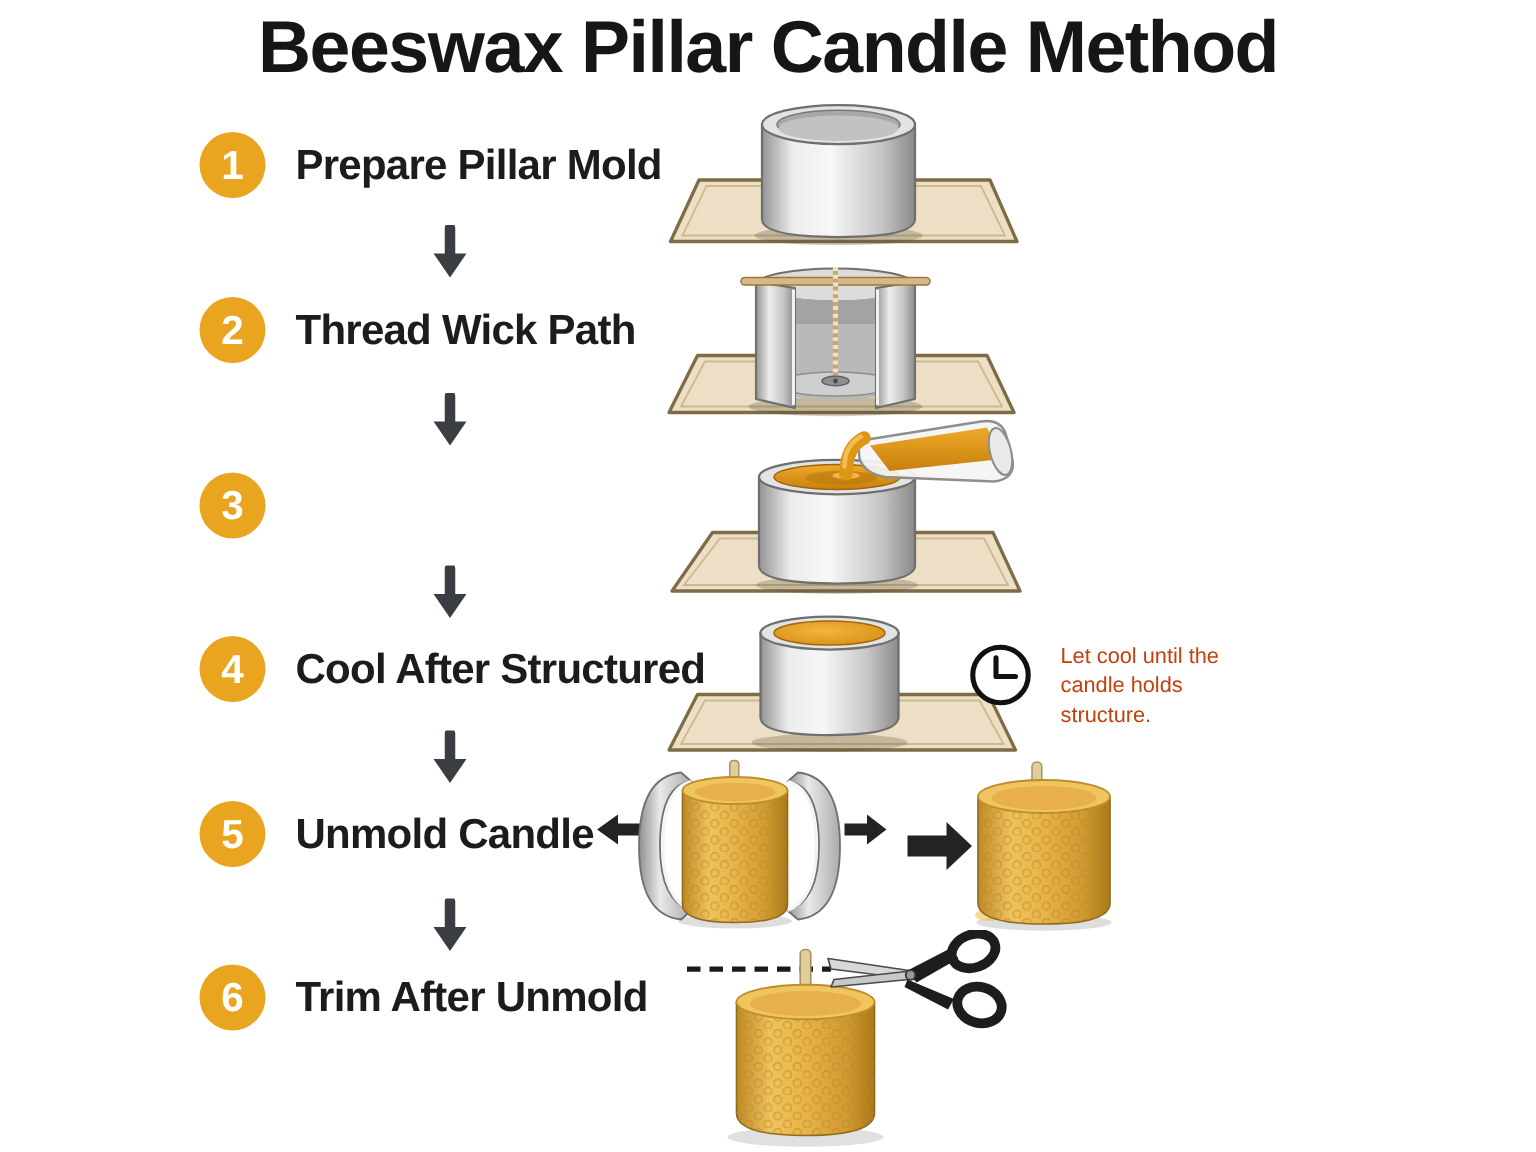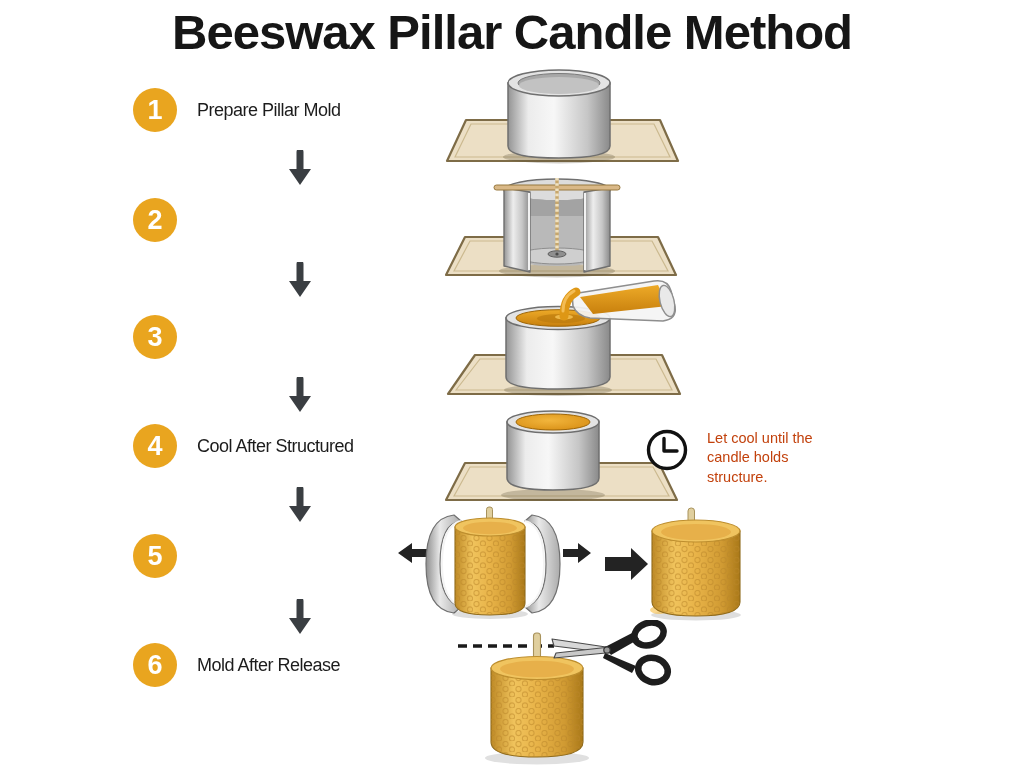--- a/index.html
+++ b/index.html
@@ -11,21 +11,21 @@
     position:absolute;left:0;top:4px;width:1024px;text-align:center;margin:0;
     font-size:49px;font-weight:700;letter-spacing:-1px;color:#161616;
   }
   .step{position:absolute;left:133px;height:44px;display:flex;align-items:center;gap:20px;}
   .s1{top:88px}.s2{top:198px}.s3{top:315px}.s4{top:424px}.s5{top:534px}.s6{top:643px}
   .badge{
     width:44px;height:44px;border-radius:50%;background:#E9A51F;color:#ffffff;
     display:flex;align-items:center;justify-content:center;
     font-size:27px;font-weight:700;flex:0 0 44px;
   }
-  .label{font-size:18px;font-weight:400;letter-spacing:-0.5px;color:#1c1c1c;white-space:nowrap;}
+  .label{font-size:28px;font-weight:700;letter-spacing:-0.5px;color:#1c1c1c;white-space:nowrap;}
   .flow-arrow{position:absolute;left:284px;width:32px;height:36px;}
   .a1{top:150px}.a2{top:262px}.a3{top:377px}.a4{top:487px}.a5{top:599px}
   .illus{position:absolute;}
   #illus-mold{left:433px;top:58px;}
   #illus-wick{left:430px;top:176px;}
   #illus-pour{left:430px;top:278px;}
   #illus-cool{left:430px;top:400px;}
   #clock{left:645px;top:428px;}
   .caption{
     position:absolute;left:707px;top:429px;width:120px;
@@ -40,34 +40,36 @@
 <div class="canvas">
 
   <h1 class="title">Beeswax Pillar Candle Method</h1>
 
   <div class="step s1">
     <div class="badge">1</div>
     <div class="label">Prepare Pillar Mold</div>
   </div>
   <div class="step s2">
     <div class="badge">2</div>
+    <div class="label">Thread Wick Path</div>
   </div>
   <div class="step s3">
     <div class="badge">3</div>
   </div>
   <div class="step s4">
     <div class="badge">4</div>
     <div class="label">Cool After Structured</div>
   </div>
   <div class="step s5">
     <div class="badge">5</div>
+    <div class="label">Unmold Candle</div>
   </div>
   <div class="step s6">
     <div class="badge">6</div>
-    <div class="label">Mold After Release</div>
+    <div class="label">Trim After Unmold</div>
   </div>
 
   <svg class="flow-arrow a1" viewBox="0 0 32 36">
       <line x1="16" y1="2" x2="16" y2="21" stroke="#3A3E42" stroke-width="7" stroke-linecap="round"></line>
       <polygon points="5,19 27,19 16,35" fill="#3A3E42"></polygon>
     </svg>
   <svg class="flow-arrow a2" viewBox="0 0 32 36">
       <line x1="16" y1="2" x2="16" y2="21" stroke="#3A3E42" stroke-width="7" stroke-linecap="round"></line>
       <polygon points="5,19 27,19 16,35" fill="#3A3E42"></polygon>
     </svg>

